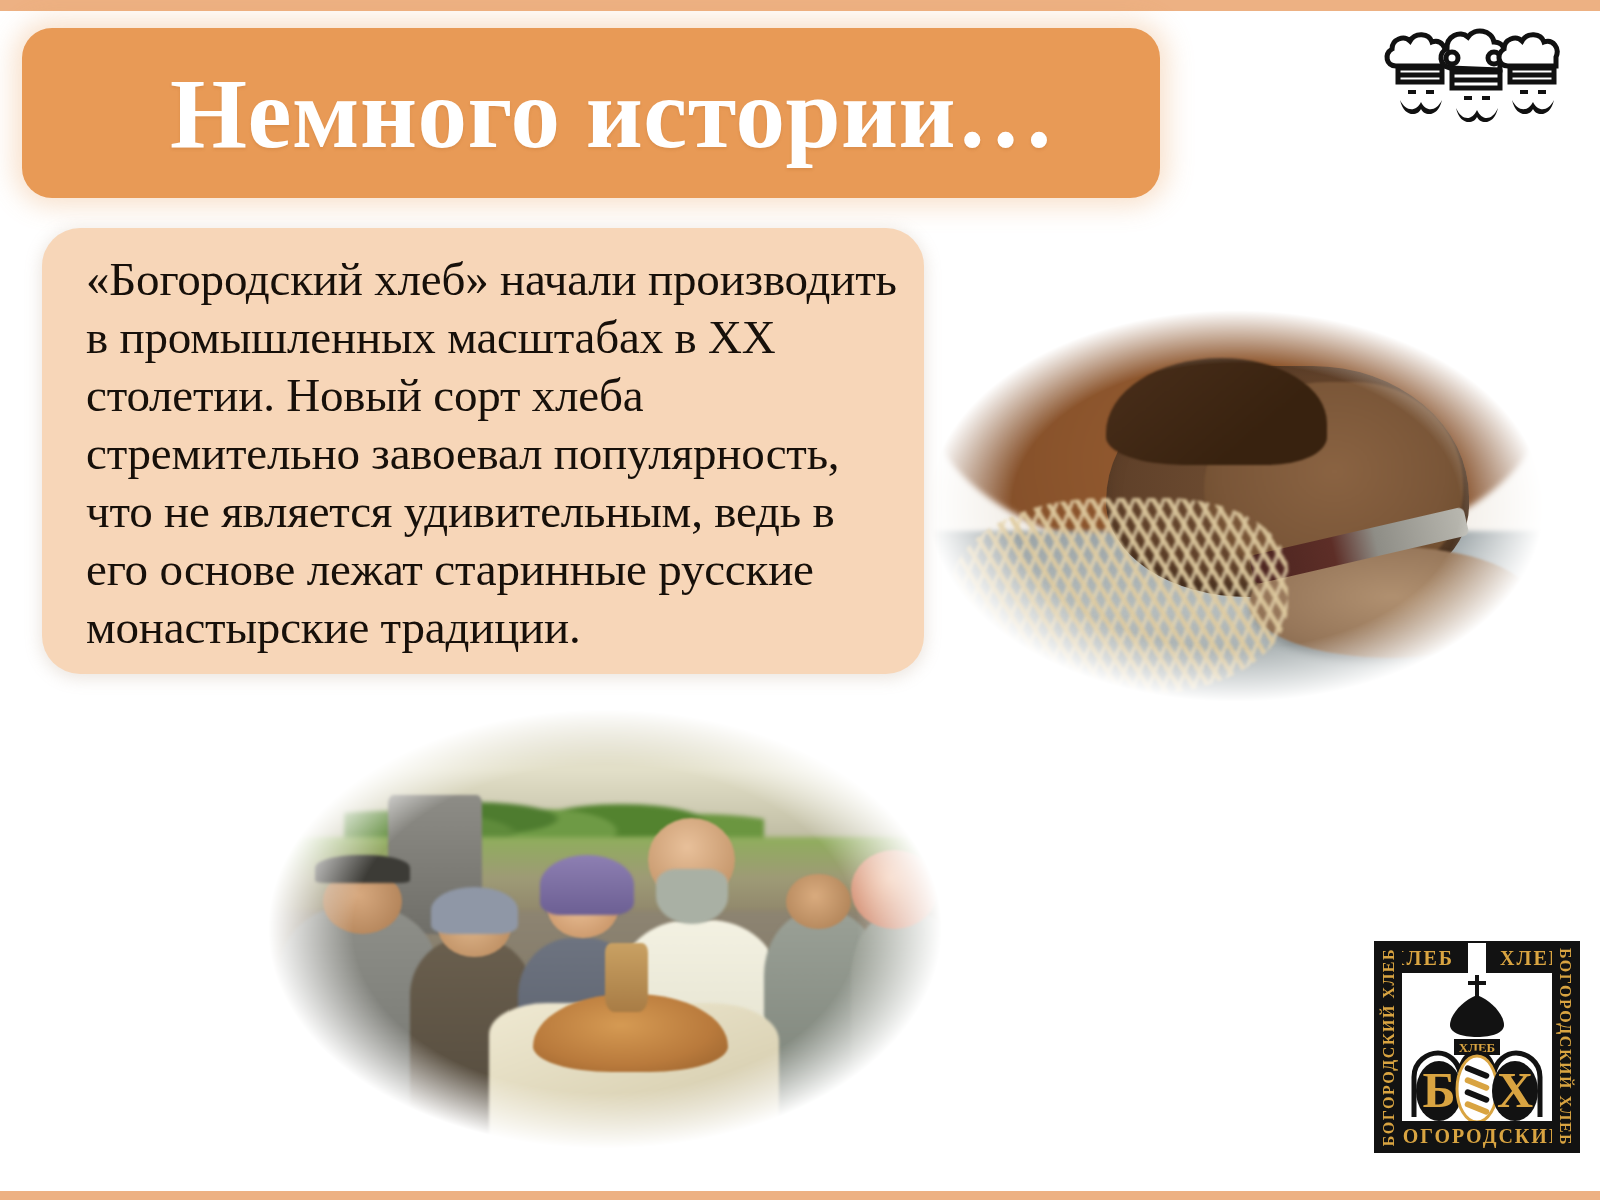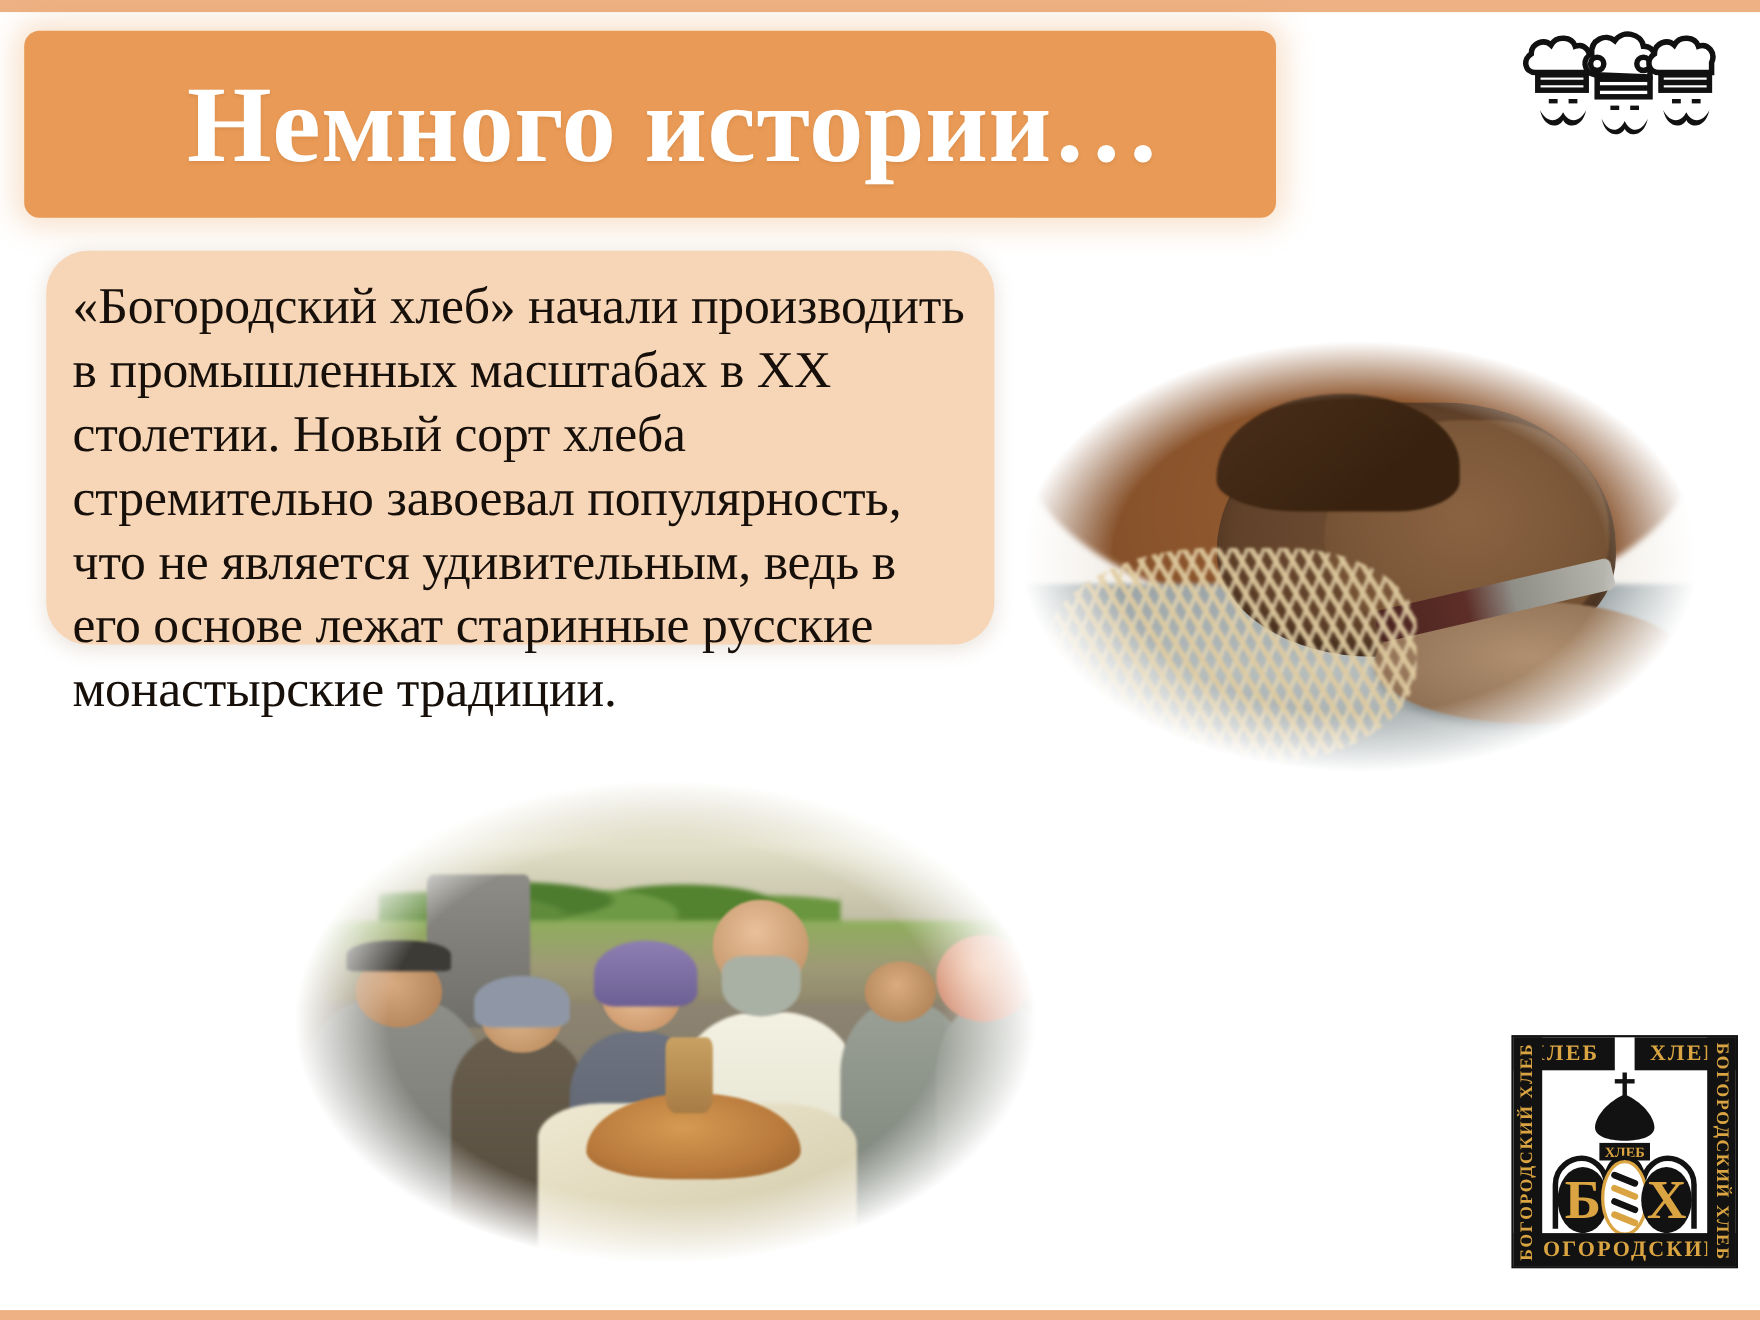--- a/index.html
+++ b/index.html
@@ -28,21 +28,21 @@
     width: 1600px; height: 9px;
     background: #EDB183;
   }
 
   
   .title-banner {
     position: absolute;
     left: 22px; top: 28px;
     width: 1138px; height: 170px;
     background: #E89A56;
-    border-radius: 14px;
+    border-radius: 30px;
     box-shadow: 0 0 26px 8px rgba(232,154,86,0.30);
     display: flex;
     align-items: center;
   }
   .title-text {
     color: #ffffff;
     font-family: "Liberation Serif", "DejaVu Serif", serif;
     font-weight: bold;
     font-size: 99px;
     line-height: 1;
@@ -56,24 +56,25 @@
   .chef-hats {
     position: absolute;
     right: 40px; top: 22px;
     width: 178px; height: 102px;
   }
 
   
   .text-card {
     position: absolute;
     left: 42px; top: 228px;
-    width: 862px; height: 358px;
+    width: 862px; height: 446px;
     background: #F7D6B8;
     border-radius: 38px;
     box-shadow: 0 3px 16px 2px rgba(170,140,115,0.22);
+    padding-left: 20px;
   }
   .text-card p {
     margin: 0;
     padding: 22px 26px 0 24px;
     color: #17100a;
     font-family: "Liberation Serif", "DejaVu Serif", serif;
     font-size: 47px;
     line-height: 58px;
     letter-spacing: -0.2px;
   }

